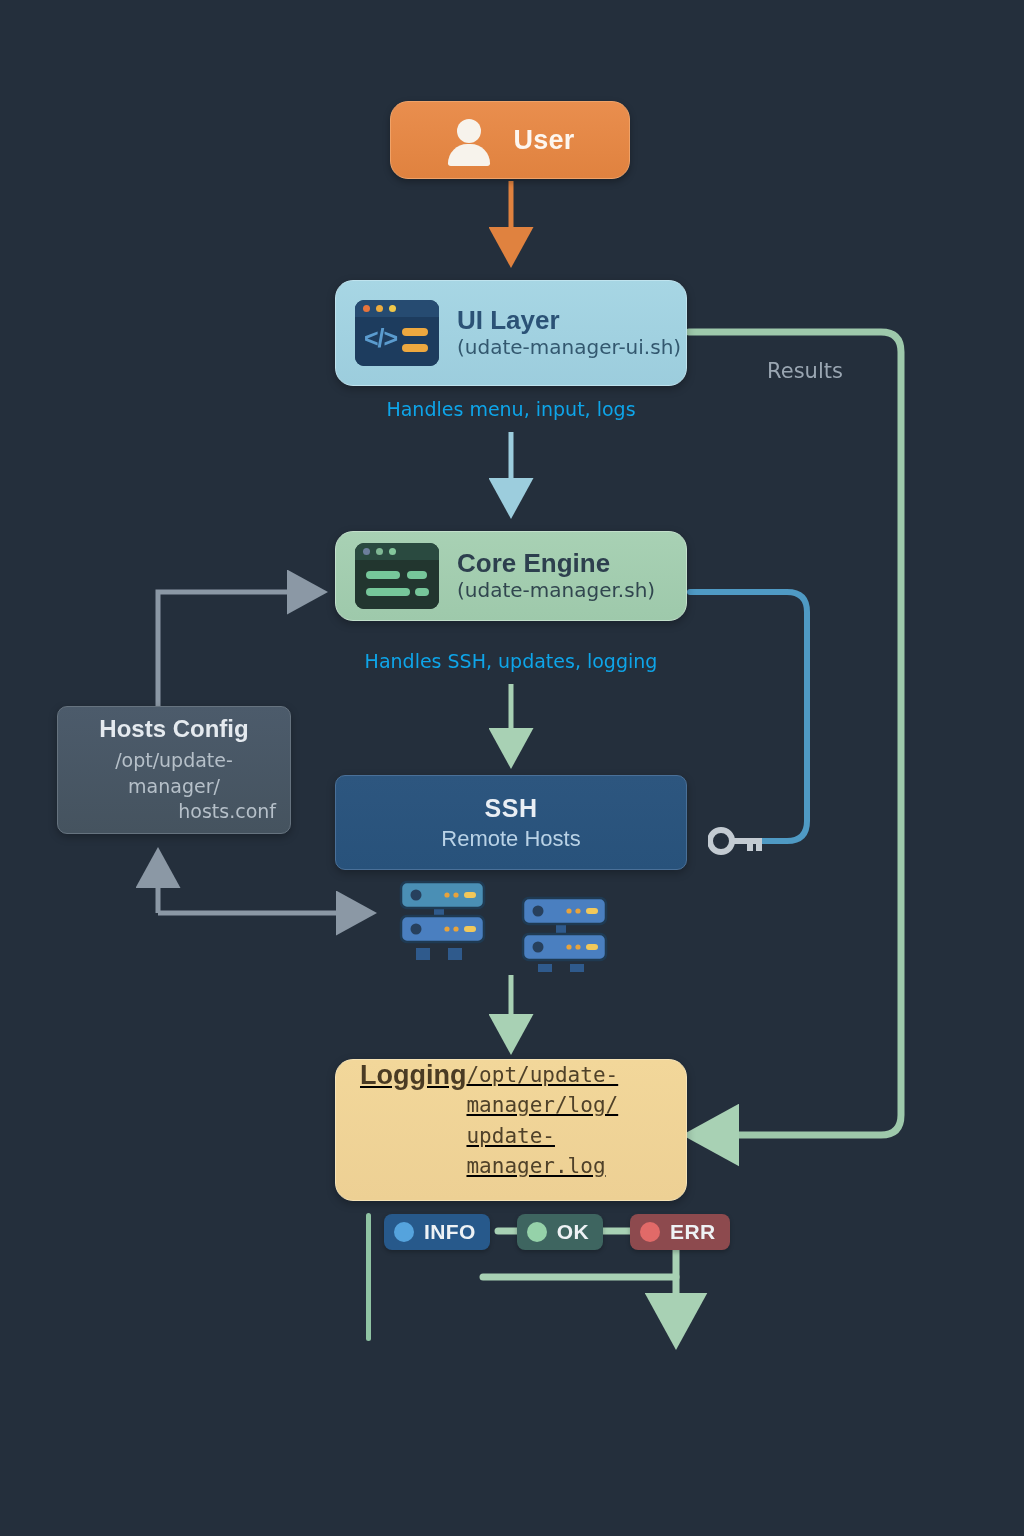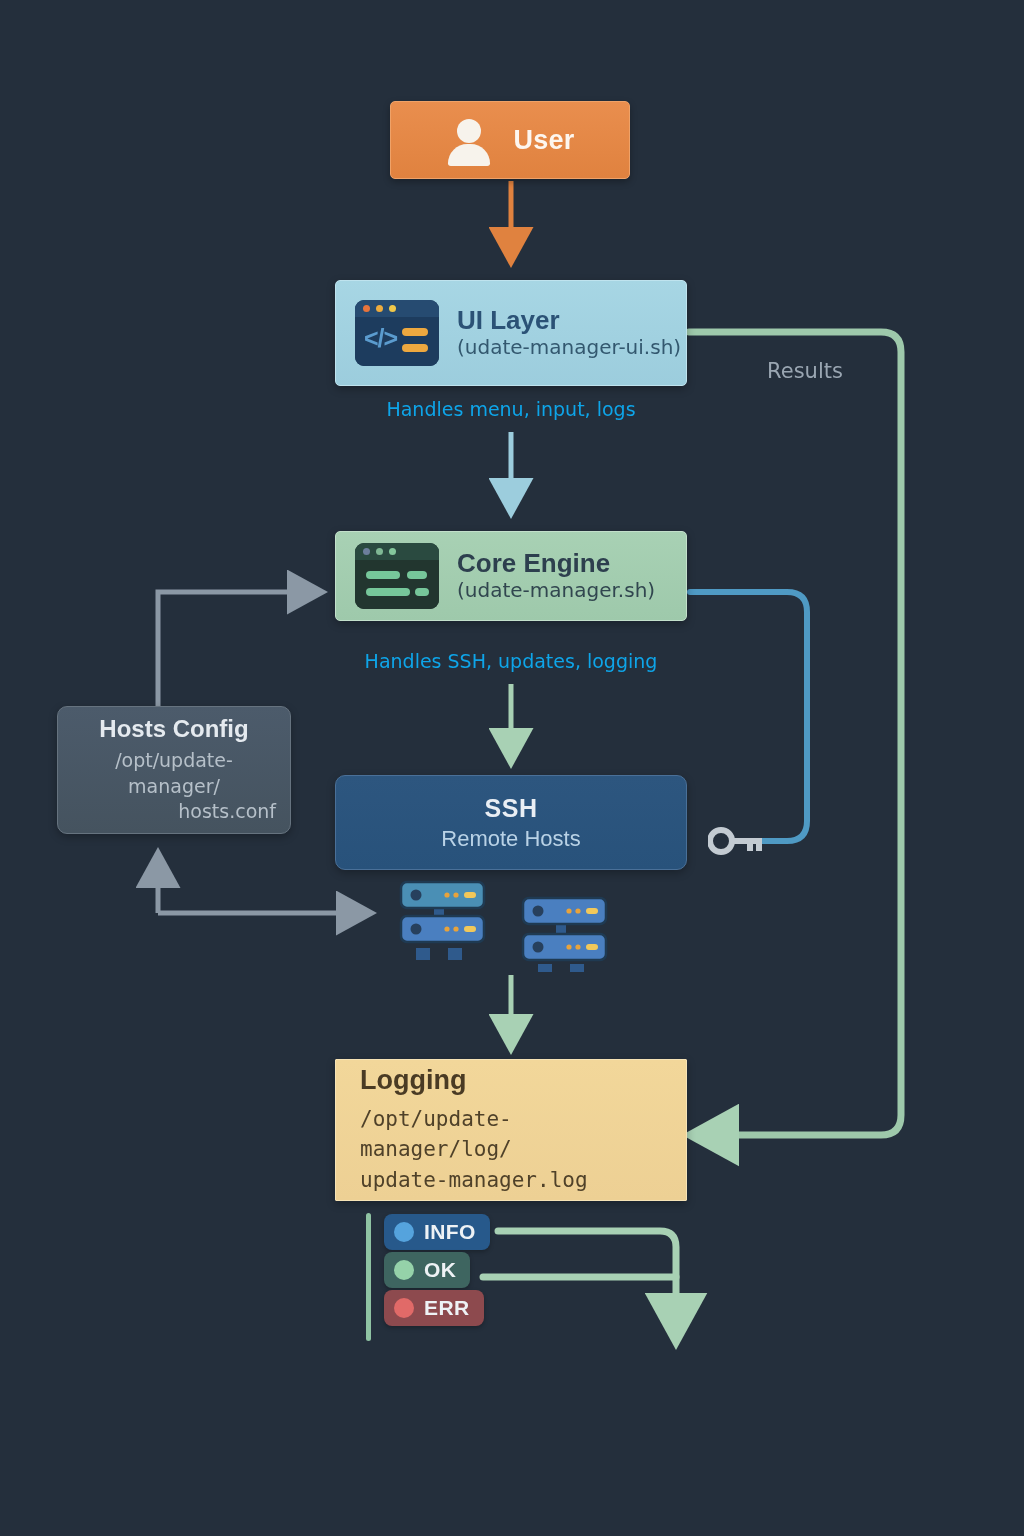--- a/index.html
+++ b/index.html
@@ -24,21 +24,21 @@
     left: 0;
     top: 0;
     width: 1024px;
     height: 1536px;
     pointer-events: none;
   }
 
   .node {
     position: absolute;
     box-sizing: border-box;
-    border-radius: 5px;
+    border-radius: 18px;
     display: flex;
     align-items: center;
     justify-content: center;
   }
 
   
   .user-box {
     left: 390px;
     top: 101px;
     width: 240px;
@@ -257,24 +257,25 @@
 
   
   .log-box {
     left: 335px;
     top: 1059px;
     width: 352px;
     height: 142px;
     background: linear-gradient(180deg, #f2d79a 0%, #edd094 100%);
     border: 1.5px solid #f6e3b6;
     box-shadow: 0 3px 8px rgba(0,0,0,.28);
-    flex-direction: column;
+    flex-direction: row;
     align-items: flex-start;
     padding: 0 24px;
-    border-radius: 1px;
+    border-radius: 18px;
+    text-decoration: underline;
   }
   .log-title {
     font-size: 27px;
     font-weight: bold;
     color: #4a3b24;
     margin-bottom: 8px;
   }
   .log-path {
     font-size: 21px;
     color: #4f4129;
@@ -283,22 +284,22 @@
     width: 100%;
   }
   .log-path .p2 { display: block; text-align: left; }
 
   
   .badges {
     position: absolute;
     left: 384px;
     top: 1214px;
     display: flex;
-    flex-direction: column;
-    gap: 2px;
+    flex-direction: row;
+    gap: 27px;
   }
   .badge {
     display: flex;
     align-items: center;
     gap: 10px;
     padding: 6px 14px 6px 10px;
     border-radius: 8px;
     width: fit-content;
     box-shadow: 0 2px 4px rgba(0,0,0,.25);
   }

